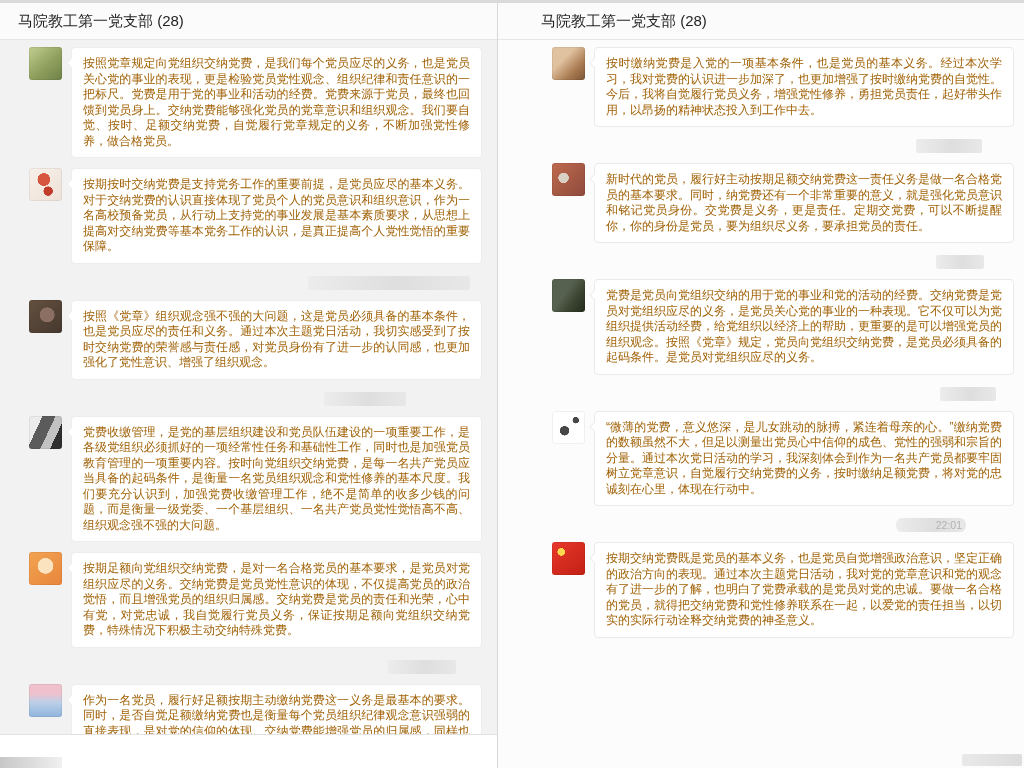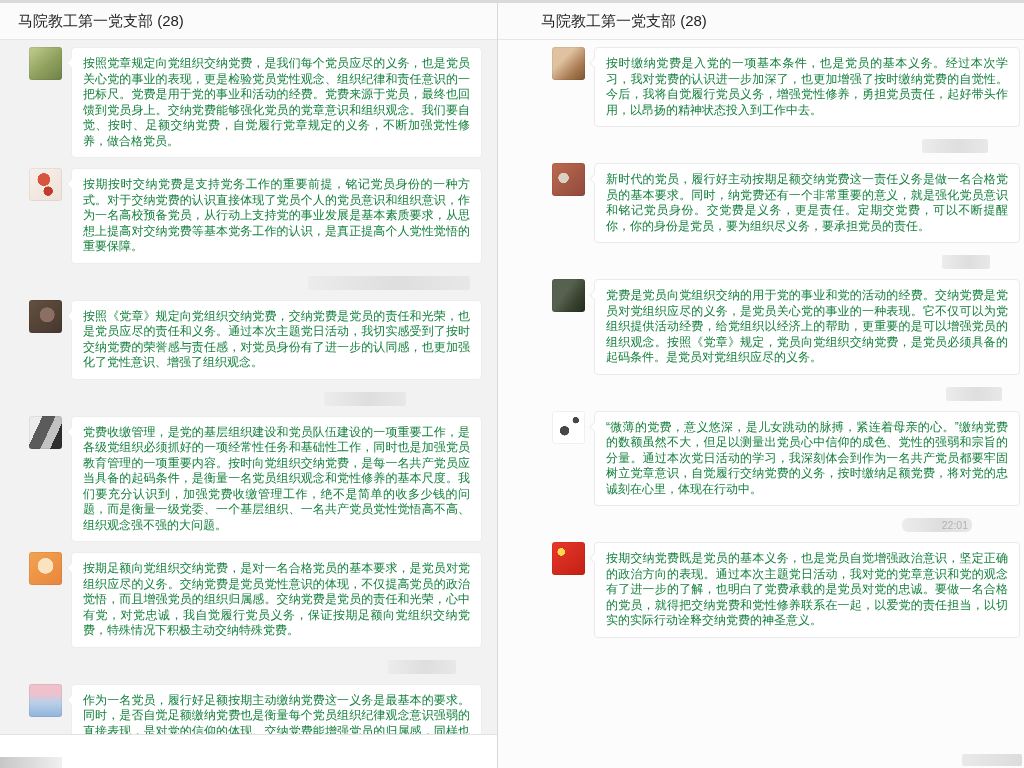--- a/index.html
+++ b/index.html
@@ -11,25 +11,25 @@
   .screen{display:flex;width:1024px;height:768px;box-sizing:border-box;border-top:3px solid #dadada;}
   .window{position:relative;height:100%;box-sizing:border-box;overflow:hidden;}
   .window.left{width:498px;background:#f2f2f2;border-right:1px solid #d8d8d8;}
   .window.right{flex:1;background:#fcfcfc;}
   .header{height:37px;display:flex;align-items:center;background:#fbfbfb;border-bottom:1px solid #e6e6e6;box-sizing:border-box;}
   .left .header{padding-left:18px;}
   .right .header{padding-left:43px;}
   .title{font-size:15px;color:#1f1f1f;}
   .chat{display:flex;flex-direction:column;box-sizing:border-box;}
   .left .chat{padding:7px 15px 0 29px;}
-  .right .chat{padding:7px 4px 0 54px;}
+  .right .chat{padding:7px 10px 0 54px;}
   .msg{display:flex;align-items:flex-start;margin-bottom:10px;}
   .avatar{width:33px;height:33px;border-radius:3px;flex:none;margin-right:9px;box-shadow:inset 0 0 0 1px rgba(0,0,0,.06);}
   .bubble{position:relative;background:#ffffff;border-radius:4px;padding:8px 11px;
-    font-size:12px;line-height:15.5px;color:#15803d;text-align:justify;}
+    font-size:12px;line-height:15.5px;color:#a16207;text-align:justify;}
   .left .bubble{border:1px solid #ededed;}
   .right .bubble{border:1px solid #eaeaea;}
   .bubble:before{content:"";position:absolute;left:-4px;top:11px;width:7px;height:7px;background:#fff;
     transform:rotate(45deg);border-left:1px solid #ededed;border-bottom:1px solid #ededed;}
   .blur-row{display:flex;justify-content:flex-end;margin:2px 0 10px;}
   .blur-strip{height:14px;border-radius:2px;
     background:linear-gradient(90deg,#ececec,#dedede 55%,#e8e8e8);
     font-size:10.5px;color:#b3b3b3;text-align:right;line-height:14px;padding:0 4px;box-sizing:border-box;
     filter:blur(.3px);}
   .input-bar{position:absolute;left:0;right:0;bottom:0;height:33px;background:#ffffff;border-top:1px solid #e2e2e2;}
@@ -51,32 +51,32 @@
   <div class="msg">
     <div class="avatar" style="background: linear-gradient(140deg, rgb(185, 198, 135) 10%, rgb(143, 160, 94) 55%, rgb(111, 128, 72) 100%);"></div>
     <div class="bubble">
       <span class="txt">按照党章规定向党组织交纳党费，是我们每个党员应尽的义务，也是党员关心党的事业的表现，更是检验党员党性观念、组织纪律和责任意识的一把标尺。党费是用于党的事业和活动的经费。党费来源于党员，最终也回馈到党员身上。交纳党费能够强化党员的党章意识和组织观念。我们要自觉、按时、足额交纳党费，自觉履行党章规定的义务，不断加强党性修养，做合格党员。</span>
     </div>
   </div>
 
   <div class="msg">
     <div class="avatar" style="background: radial-gradient(circle at 45% 35%, rgb(215, 85, 63) 0px, rgb(215, 85, 63) 22%, rgba(0, 0, 0, 0) 23%), radial-gradient(circle at 58% 70%, rgb(194, 60, 44) 0px, rgb(194, 60, 44) 15%, rgba(0, 0, 0, 0) 16%), linear-gradient(140deg, rgb(247, 240, 234), rgb(238, 225, 215));"></div>
     <div class="bubble">
-      <span class="txt">按期按时交纳党费是支持党务工作的重要前提，铭记党员身份的一种方式。对于交纳党费的认识直接体现了党员个人的党员意识和组织意识，作为一名高校预备党员，从行动上支持党的事业发展是基本素质要求，从思想上提高对交纳党费等基本党务工作的认识，是真正提高个人党性觉悟的重要保障。</span>
+      <span class="txt">按期按时交纳党费是支持党务工作的重要前提，是党员应尽的基本义务。对于交纳党费的认识直接体现了党员个人的党员意识和组织意识，作为一名高校预备党员，从行动上支持党的事业发展是基本素质要求，从思想上提高对交纳党费等基本党务工作的认识，是真正提高个人党性觉悟的重要保障。</span>
     </div>
   </div>
 
   <div class="blur-row">
     <div class="blur-strip" style="width: 162px; margin-right: 12px;"></div>
   </div>
 
   <div class="msg">
     <div class="avatar" style="background: radial-gradient(circle at 55% 45%, rgb(138, 111, 98) 0px, rgb(138, 111, 98) 28%, rgba(0, 0, 0, 0) 30%), linear-gradient(140deg, rgb(99, 80, 63), rgb(70, 56, 47));"></div>
     <div class="bubble">
-      <span class="txt">按照《党章》规定向党组织交纳党费，交纳党费是党员的责任和光荣，也是党员应尽的责任和义务。通过本次主题党日活动，我切实感受到了按时交纳党费的荣誉感与责任感，对党员身份有了进一步的认同感，也更加强化了党性意识、增强了组织观念。</span>
+      <span class="txt">按照《党章》组织观念强不强的大问题，这是党员必须具备的基本条件，也是党员应尽的责任和义务。通过本次主题党日活动，我切实感受到了按时交纳党费的荣誉感与责任感，对党员身份有了进一步的认同感，也更加强化了党性意识、增强了组织观念。</span>
     </div>
   </div>
 
   <div class="blur-row">
     <div class="blur-strip" style="width: 82px; margin-right: 76px;"></div>
   </div>
 
   <div class="msg">
     <div class="avatar" style="background: linear-gradient(115deg, rgb(236, 236, 236) 0px, rgb(236, 236, 236) 28%, rgb(91, 91, 91) 28%, rgb(91, 91, 91) 55%, rgb(194, 194, 194) 55%, rgb(194, 194, 194) 75%, rgb(47, 47, 47) 75%);"></div>
     <div class="bubble">

